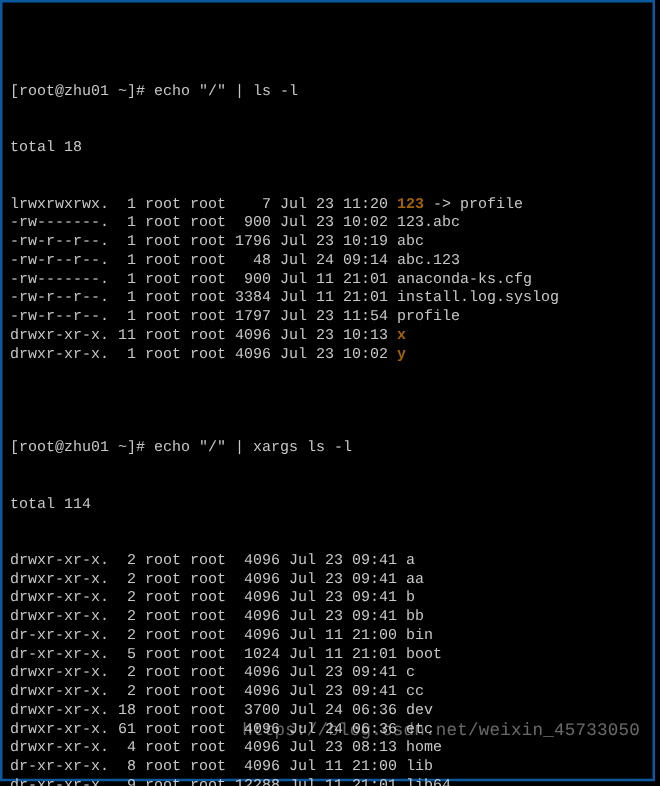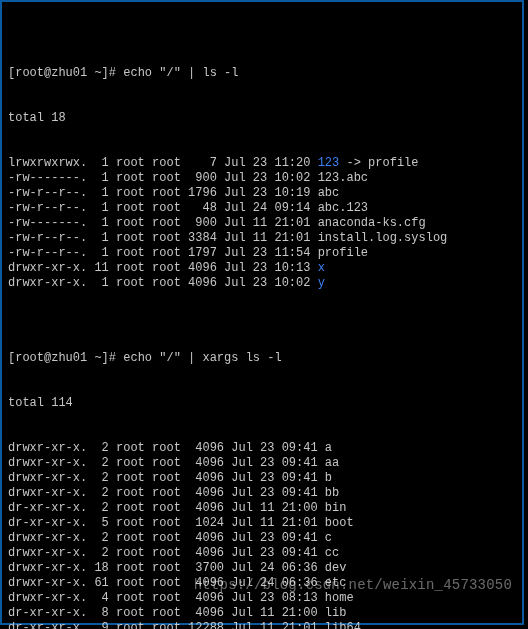--- a/index.html
+++ b/index.html
@@ -18,21 +18,21 @@
     box-sizing: border-box;
     font-family: "Consolas", "Courier New", monospace;
     font-size: 12px;
     line-height: 15px;
     color: #c7c7c7;
     padding: 4px 6px;
     position: relative;
     white-space: pre;
   }
   .row { white-space: pre; }
-  .link   { color: #3b82f6; font-weight: normal; }
+  .link   { color: #a16207; font-weight: bold; }
   .blk    { display: inline; text-align: right; }
   .watermark {
     position: absolute;
     bottom: 30px;
     right: 10px;
     color: rgba(230,230,230,0.45);
     font-family: Liberation Mono, monospace;
     font-size: 14px;
     letter-spacing: 0.2px;
     pointer-events: none;

